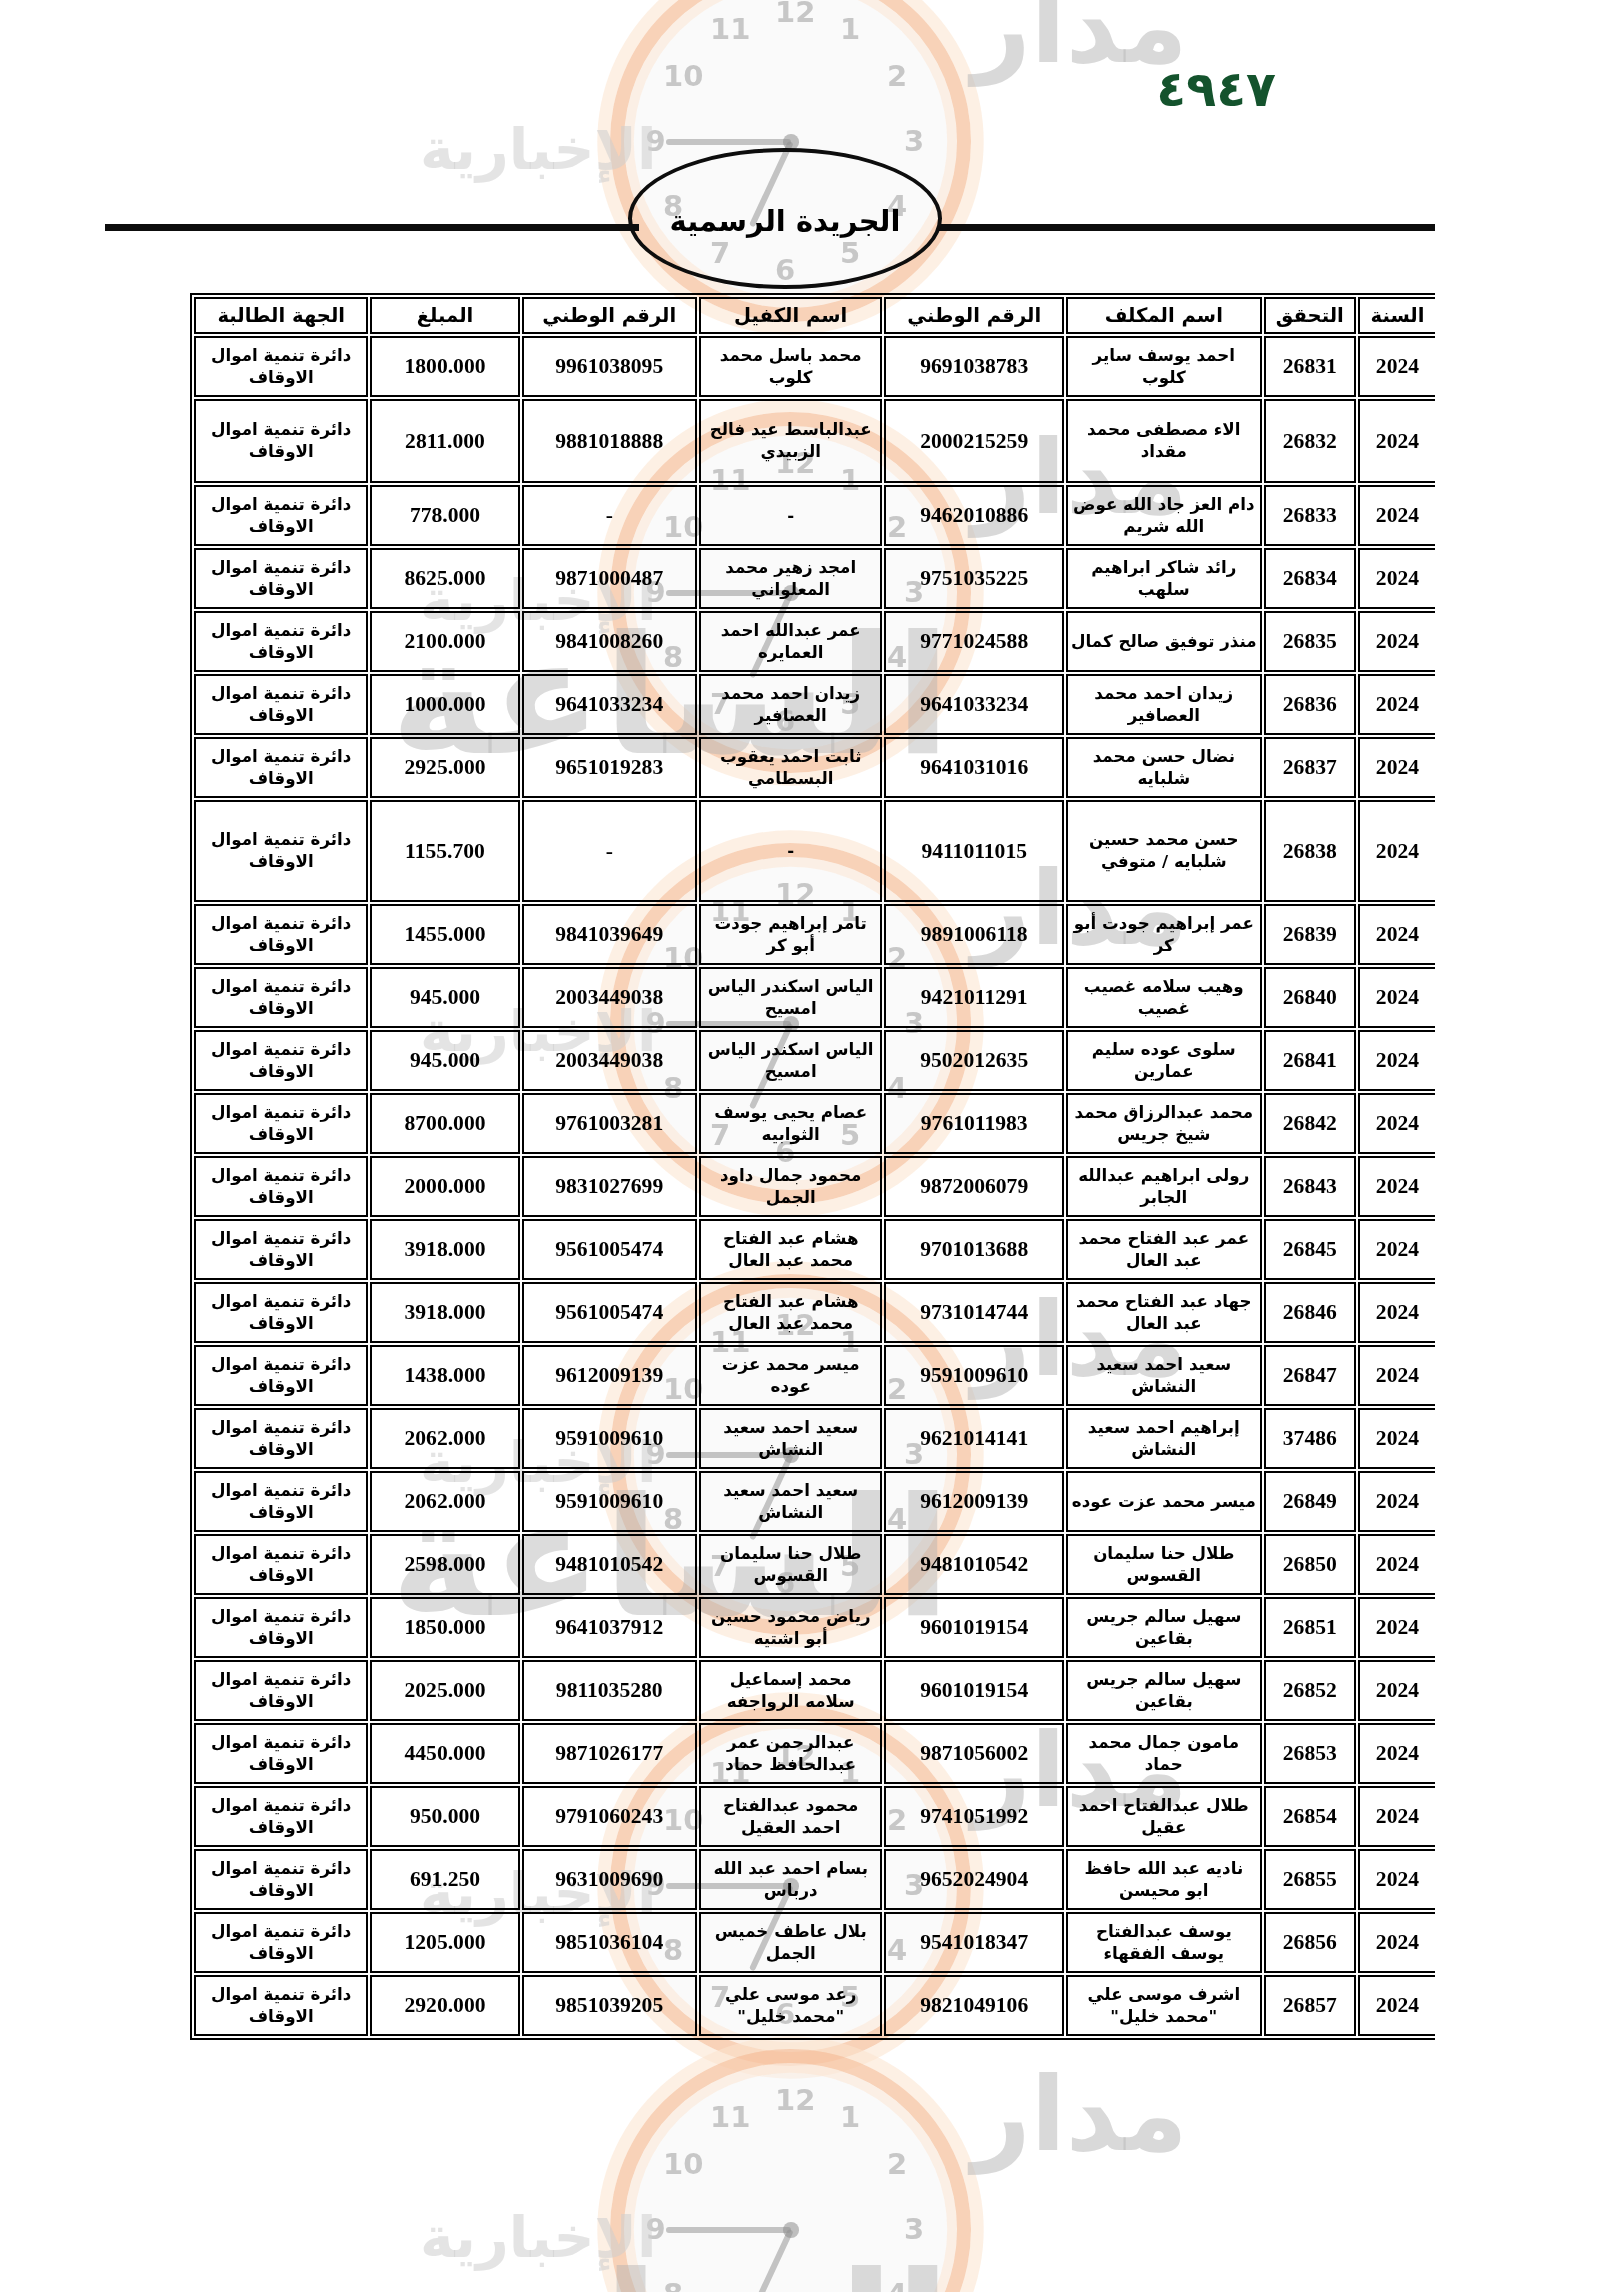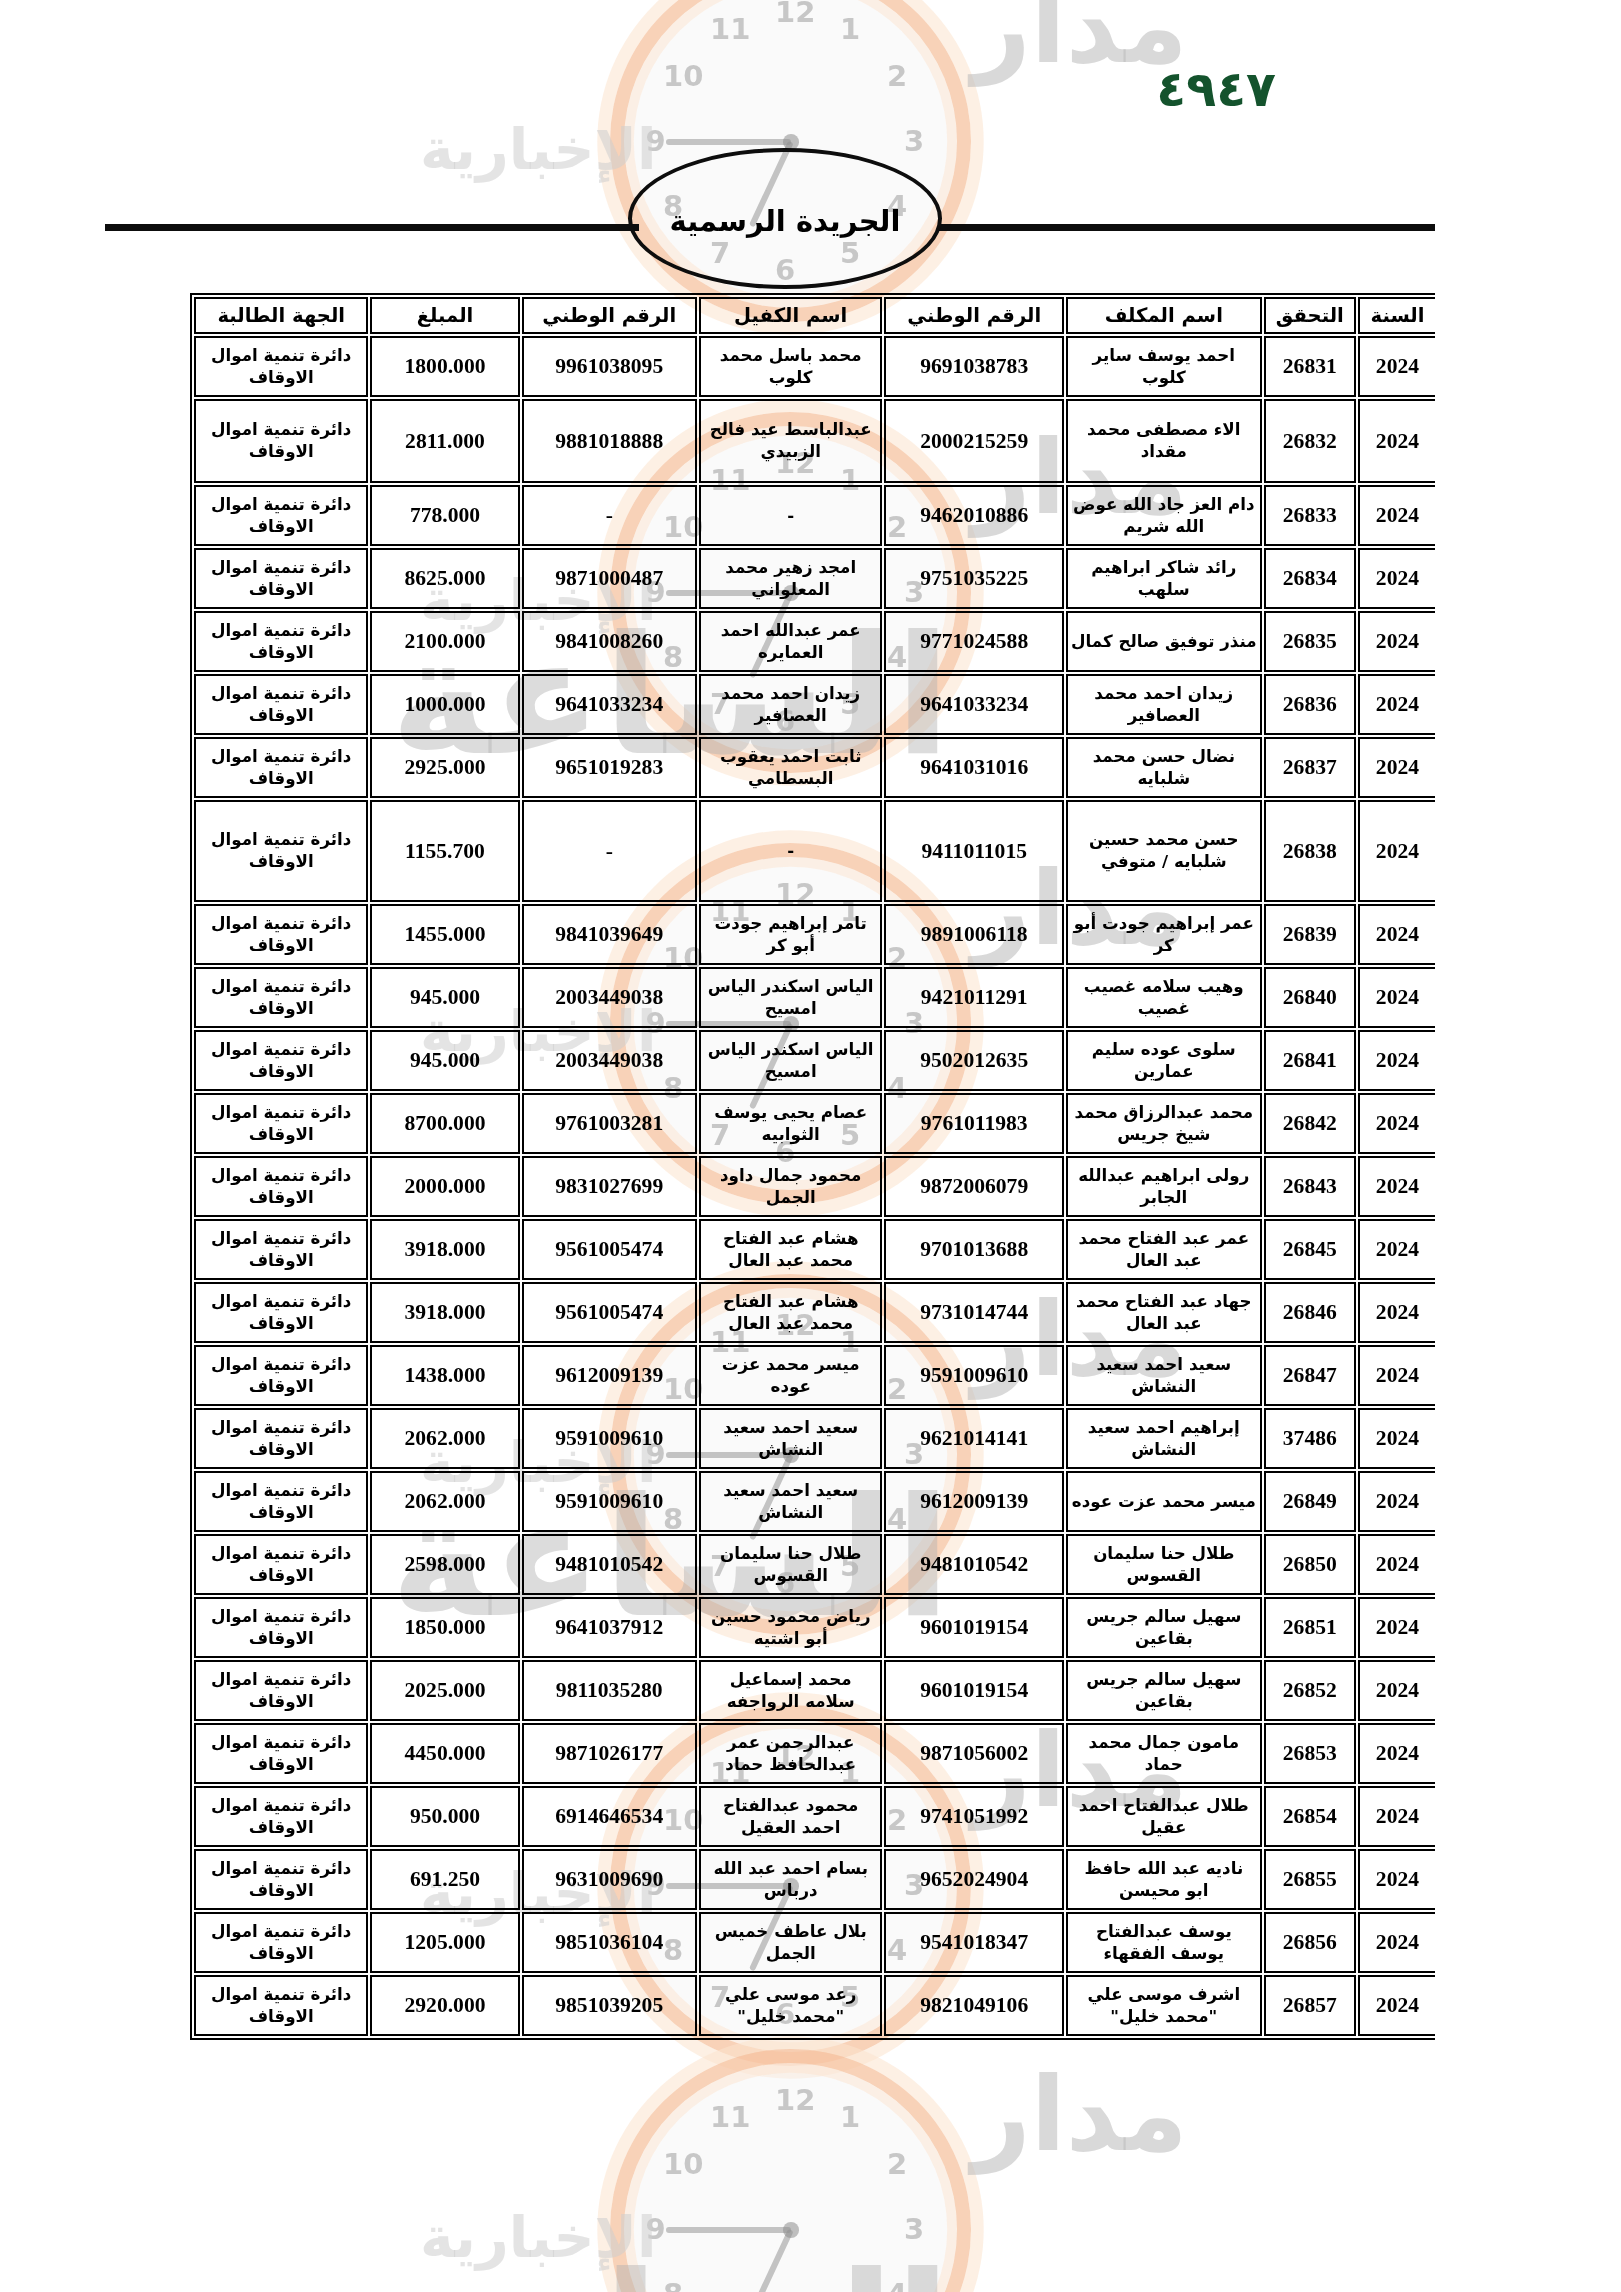--- a/index.html
+++ b/index.html
@@ -514,21 +514,21 @@
               <td class="num">9871026177</td>
               <td class="num">4450.000</td>
               <td class="txt">دائرة تنمية اموال الاوقاف</td>
             </tr>
             <tr>
               <td class="num">2024</td>
               <td class="num">26854</td>
               <td class="txt">طلال عبدالفتاح احمد عقيل</td>
               <td class="num">9741051992</td>
               <td class="txt">محمود عبدالفتاح احمد العقيل</td>
-              <td class="num">6914646534</td>
+              <td class="num">9791060243</td>
               <td class="num">950.000</td>
               <td class="txt">دائرة تنمية اموال الاوقاف</td>
             </tr>
             <tr>
               <td class="num">2024</td>
               <td class="num">26855</td>
               <td class="txt">ناديه عبد الله حافظ ابو محيسن</td>
               <td class="num">9652024904</td>
               <td class="txt">بسام احمد عبد الله درباس</td>
               <td class="num">9631009690</td>

